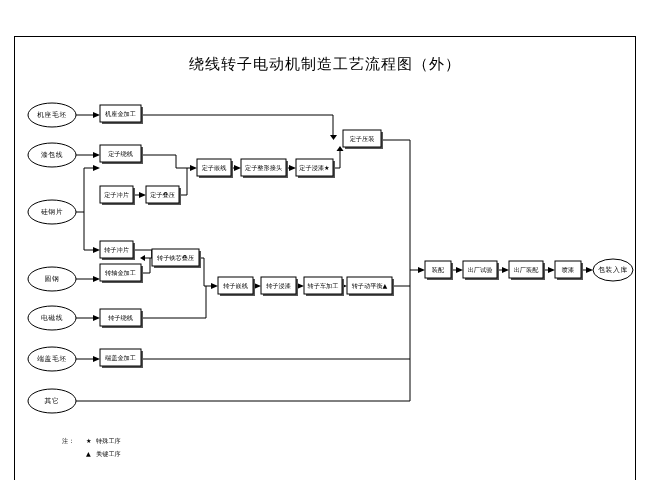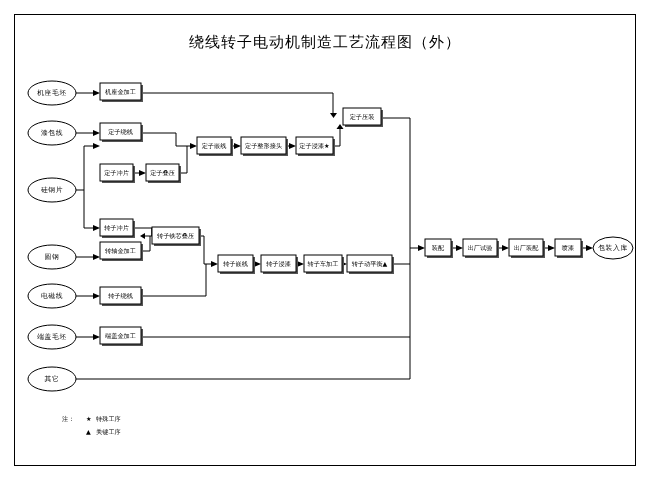--- a/index.html
+++ b/index.html
@@ -11,20 +11,21 @@
     width: 650px;
     height: 480px;
     font-family: "DejaVu Sans", "Liberation Sans", sans-serif;
     overflow: hidden;
   }
   #canvas {
     position: relative;
     width: 650px;
     height: 423px;
     background: #ffffff;
+    margin-top: 22px;
   }
   svg#flow {
     position: absolute;
     left: 0;
     top: 0;
     width: 650px;
     height: 480px;
   }
   .frame-rect {
     fill: none;

